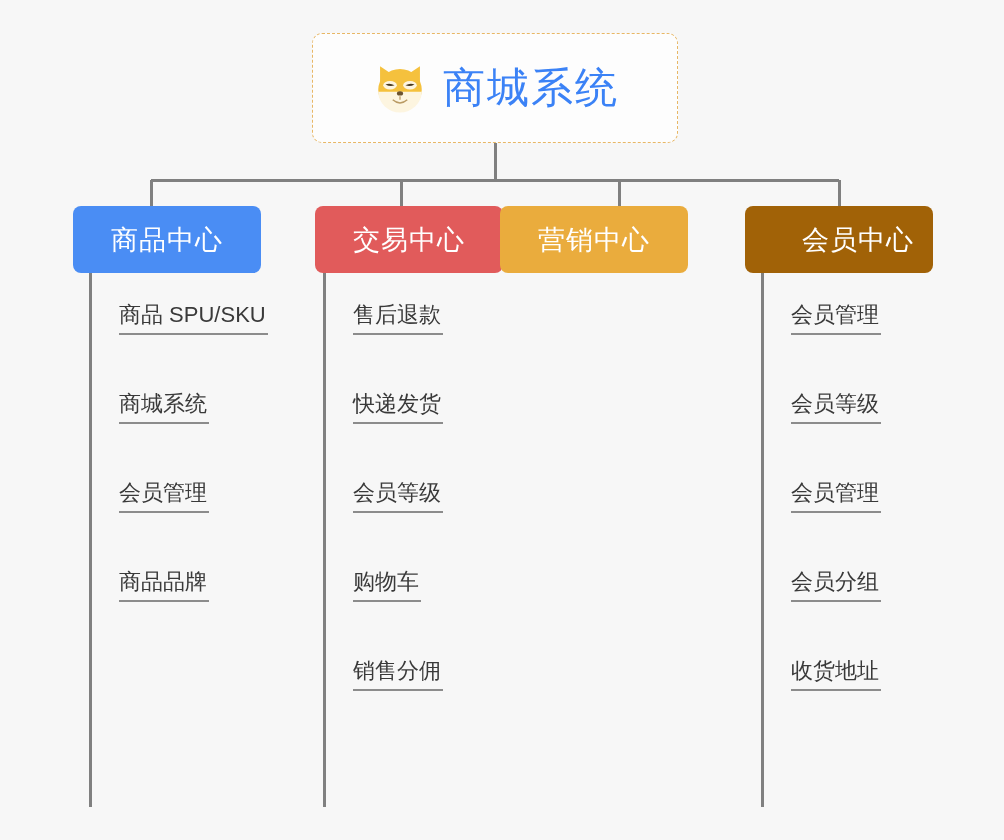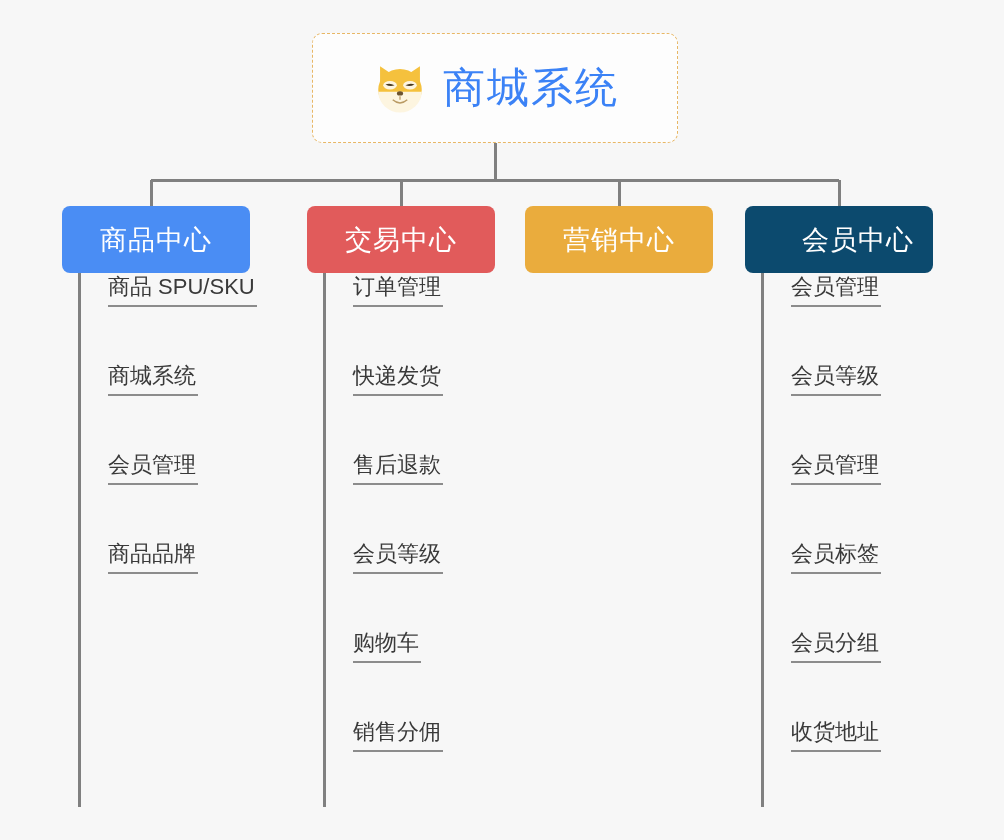--- a/index.html
+++ b/index.html
@@ -64,62 +64,62 @@
     height: 840px;
     pointer-events: none;
   }
 
   
   .column {
     position: absolute;
     top: 206px;
     width: 188px;
   }
-  .column.c0 { left: 62px; }
+  .column.c0 { left: 73px; }
   .column.c1 { left: 307px; }
-  .column.c2 { left: 525px; }
+  .column.c2 { left: 500px; }
   .column.c3 { left: 745px; }
 
   .cat-box {
     width: 188px;
     height: 67px;
     border-radius: 8px;
     display: flex;
     align-items: center;
     justify-content: center;
     color: #ffffff;
     font-size: 27px;
     letter-spacing: 1px;
     box-sizing: border-box;
     white-space: nowrap;
   }
   .cat-box.blue   { background: #4a8df4; }
-  .cat-box.red    { background: #e15b5b; }
+  .cat-box.red    { background: #e15b5b; margin-left: 8px; }
   .cat-box.orange { background: #eaac3d; }
-  .cat-box.green  { background: #0c4a6e; padding-left: 38px; }
+  .cat-box.green  { background: #a16207; padding-left: 38px; }
 
   
   .children {
     position: relative;
     margin-top: 0;
     padding-top: 0;
   }
   .trunk {
     position: absolute;
     left: 16px;
     top: 0;
     width: 3px;
     background: #808080;
   }
   .child-item {
     position: relative;
     height: 89px;
     box-sizing: border-box;
     display: flex;
-    align-items: flex-start;
+    align-items: center;
     padding-left: 46px;
   }
   .child-label {
     display: inline-block;
     color: #3a3a3a;
     font-size: 22px;
     line-height: 28px;
     white-space: nowrap;
     border-bottom: 2px solid #8c8c8c;
     padding-bottom: 4px;
@@ -190,27 +190,24 @@
     </div>
   </div>
 
   <div class="column c1">
     <div class="cat-box red">
       <span>交易中心</span>
     </div>
     <div class="children">
       <div class="trunk" style="height: 534px;"></div>
       <div class="child-item">
-        <span class="child-label">订单管理</span>
+        <span class="child-label">售后退款</span>
       </div>
       <div class="child-item">
         <span class="child-label">快递发货</span>
-      </div>
-      <div class="child-item">
-        <span class="child-label">售后退款</span>
       </div>
       <div class="child-item">
         <span class="child-label">会员等级</span>
       </div>
       <div class="child-item">
         <span class="child-label">购物车</span>
       </div>
       <div class="child-item">
         <span class="child-label">销售分佣</span>
       </div>
@@ -232,23 +229,20 @@
       <div class="child-item">
         <span class="child-label">会员管理</span>
       </div>
       <div class="child-item">
         <span class="child-label">会员等级</span>
       </div>
       <div class="child-item">
         <span class="child-label">会员管理</span>
       </div>
       <div class="child-item">
-        <span class="child-label">会员标签</span>
-      </div>
-      <div class="child-item">
         <span class="child-label">会员分组</span>
       </div>
       <div class="child-item">
         <span class="child-label">收货地址</span>
       </div>
     </div>
   </div>
 
 </div>
 

